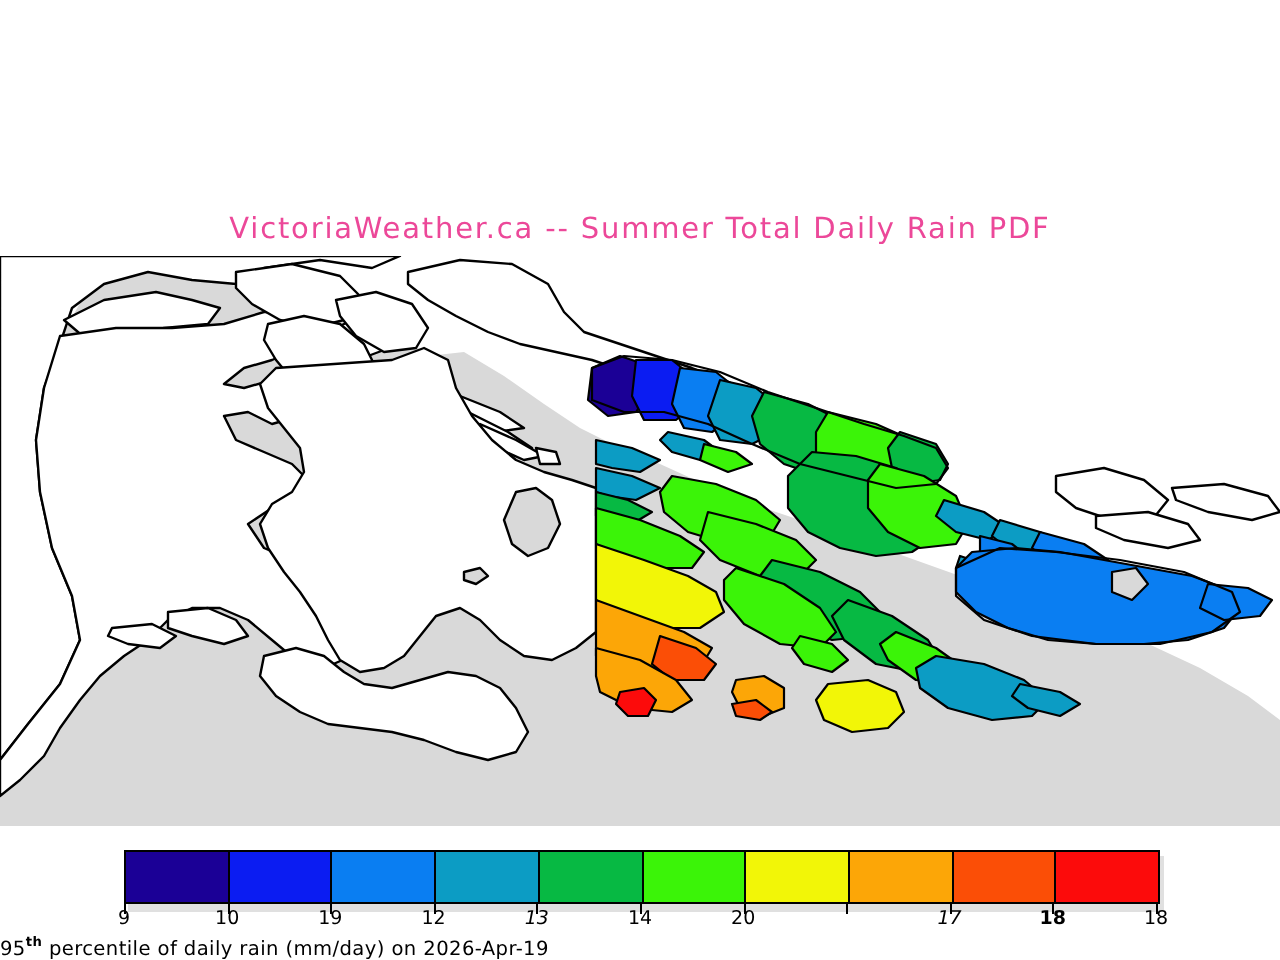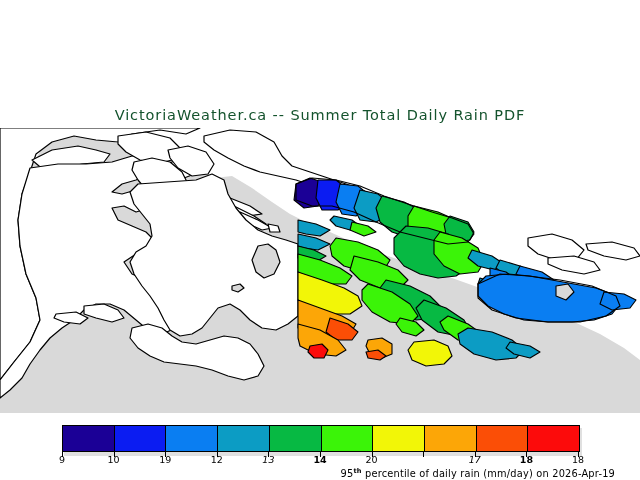--- a/index.html
+++ b/index.html
@@ -23,21 +23,21 @@
   
   #map-title {
     position: absolute;
     left: 0;
     top: 107px;
     width: 640px;
     text-align: center;
     font-family: "DejaVu Sans", sans-serif;
     font-size: 14.5px;
     letter-spacing: 0.9px;
-    color: #14532d;
+    color: #ec4899;
     white-space: nowrap;
     user-select: none;
   }
   
   #map-figure {
     position: absolute;
     left: 0;
     top: 128px;
     width: 640px;
     height: 285px;
@@ -106,21 +106,21 @@
     font-size: 9.5px;
     color: #000000;
     white-space: nowrap;
     user-select: none;
   }
   #colorbar-caption {
     position: absolute;
     left: 0;
     top: 49px;
     width: 615px;
-    text-align: right;
+    text-align: left;
     font-family: "DejaVu Sans", sans-serif;
     font-size: 9.8px;
     letter-spacing: 0.2px;
     color: #000000;
     white-space: nowrap;
     user-select: none;
   }
   #colorbar-caption .sup {
     font-size: 6.6px;
     vertical-align: super;
@@ -321,21 +321,21 @@
         <div class="cb-tick" style="left: 412.8px;"></div>
         <div class="cb-tick" style="left: 464.4px;"></div>
         <div class="cb-tick" style="left: 516px;"></div>
       </div>
     <div id="colorbar-labels">
         <div class="cb-label" style="left: 62px;">9</div>
         <div class="cb-label" style="left: 113.6px; text-align: right;">10</div>
         <div class="cb-label" style="left: 165.2px;">19</div>
         <div class="cb-label" style="left: 216.8px;">12</div>
         <div class="cb-label" style="left: 268.4px; font-style: italic;">13</div>
-        <div class="cb-label" style="left: 320px; font-weight: bold;">14</div>
+        <div class="cb-label" style="left: 320px;">14</div>
         <div class="cb-label" style="left: 371.6px;">20</div>
         <div class="cb-label" style="left: 423.2px; margin-top: 26px;">16</div>
         <div class="cb-label" style="left: 474.8px; font-style: italic;">17</div>
         <div class="cb-label" style="left: 526.4px; font-weight: bold;">18</div>
         <div class="cb-label" style="left: 578px;">18</div>
       </div>
 
     <div id="colorbar-caption">
       <span>95</span><span class="sup">th</span><span> percentile of daily rain (mm/day) on 2026-Apr-19</span>
     </div>

